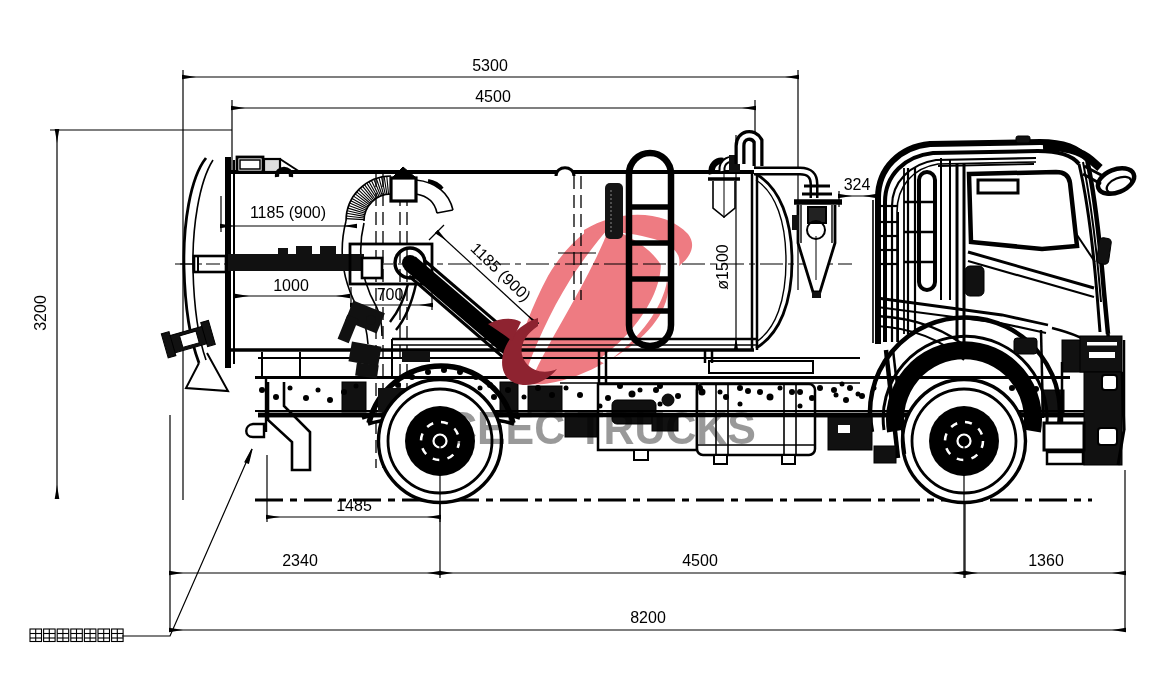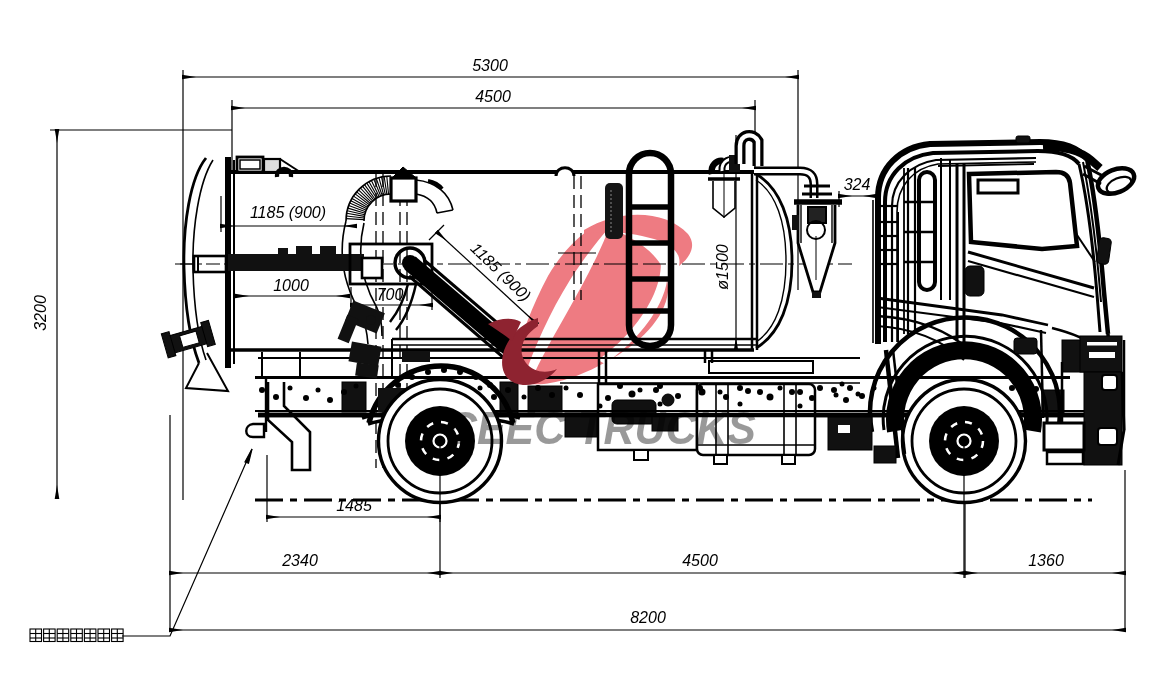--- a/index.html
+++ b/index.html
@@ -1,16 +1,16 @@
 <!DOCTYPE html>
 <html><head>
 <meta charset="utf-8">
 <style>
 html,body{margin:0;padding:0;background:#ffffff;}
-#page{position:relative;width:1154px;height:677px;background:#ffffff;overflow:hidden;font-style:italic;}
+#page{position:relative;width:1154px;height:677px;background:#ffffff;overflow:hidden;}
 svg{position:absolute;left:0;top:0;}
 text{font-family:"Liberation Sans", sans-serif;fill:#000;}
 </style>
 </head>
 <body>
 <div id="page">
 <svg width="1154" height="677" viewBox="0 0 1154 677">
 <defs>
 <marker id="ar" markerWidth="14" markerHeight="6" refX="13" refY="3" orient="auto" markerUnits="userSpaceOnUse">
   <path d="M0,3 L14,0.7 L14,5.3 Z" fill="#000"></path>

